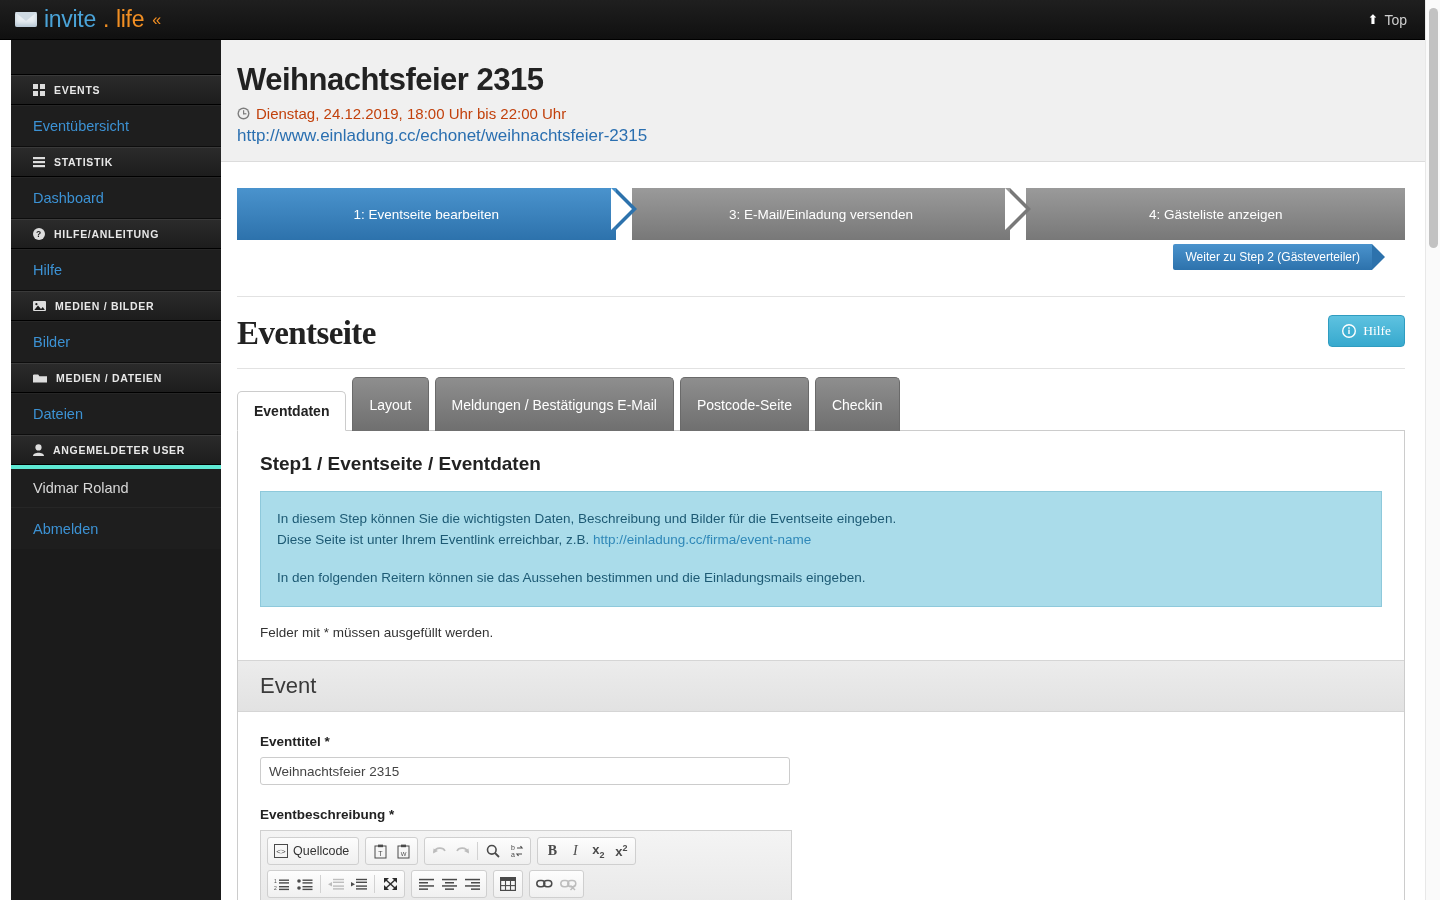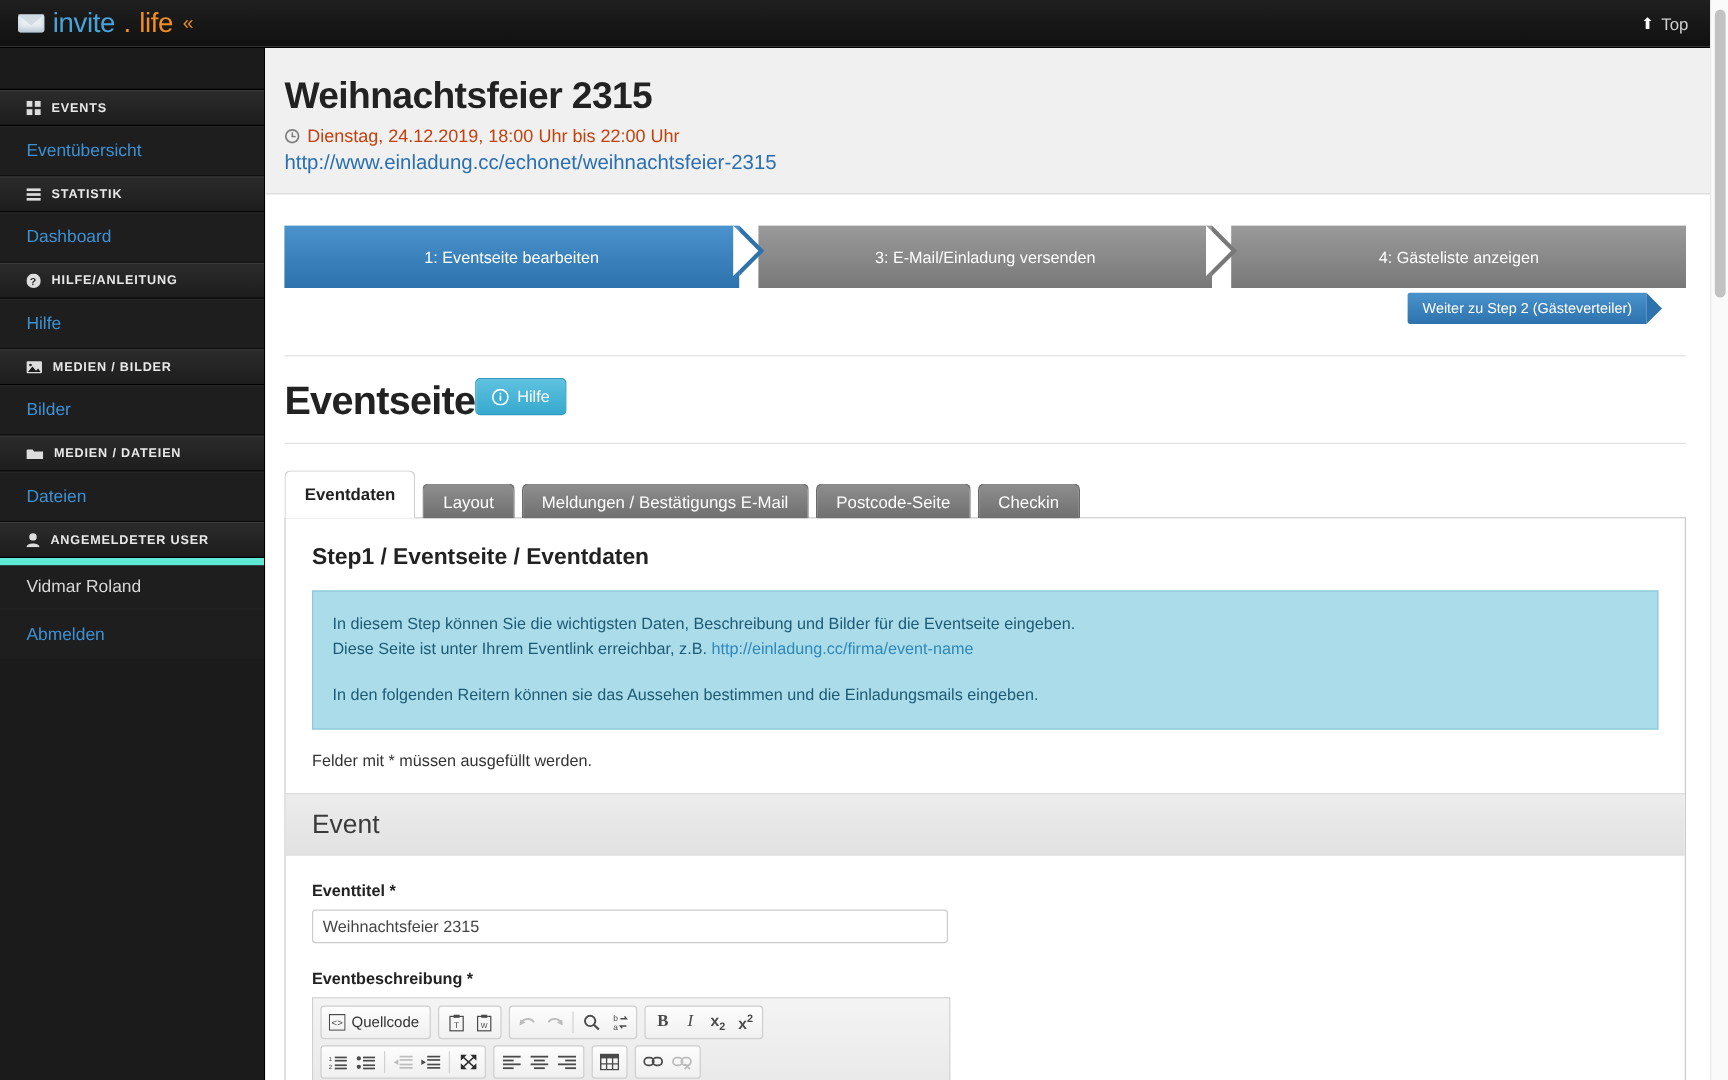--- a/index.html
+++ b/index.html
@@ -41,21 +41,21 @@
   .logo-life { color: #f28f23; }
   .logo-mark { color: #f28f23; font-size: 16px; vertical-align: super; margin-left:1px; }
   .top-right {
     display:flex; align-items:center; gap:6px;
     padding-right: 18px; color: #cfcfcf; font-size: 14px;
   }
   .top-right .arr { font-size: 13px; color:#fff; }
 
   
   .sidebar {
-    position: absolute; top: 40px; left: 0; width: 221px; bottom: 0;
+    position: absolute; top: 40px; left: 11px; width: 221px; bottom: 0;
     background: #1b1b1b;
     border-right: 1px solid #000;
   }
   .side-spacer { height: 35px; background:#1b1b1b; border-bottom:1px solid #000;}
   .side-head {
     height: 30px; display:flex; align-items:center; gap: 9px;
     padding: 0 0 0 22px;
     background: linear-gradient(#2b2b2b, #1d1d1d);
     border-top: 1px solid #3a3a3a;
     border-bottom: 1px solid #000;
@@ -64,21 +64,21 @@
   .side-head svg { flex: 0 0 auto; }
   .side-link {
     height: 42px; display:flex; align-items:center;
     padding-left: 22px;
     background: #1e1e1e;
     border-bottom: 1px solid #0d0d0d;
     border-top: 1px solid #262626;
     color: #3c92d4; font-size: 14.5px;
     cursor: pointer;
   }
-  .side-link.plain { color: #d8d8d8; border-bottom: none; border-top:6px solid #5eead4;}
+  .side-link.plain { color: #d8d8d8; border-bottom: none; border-top:4px solid #5eead4;}
   .side-link.nb { border-bottom: none; }
 
   
   .main {
     position: absolute; top: 40px; left: 221px; right: 15px; bottom: 0;
     background: #fff; overflow: hidden;
   }
   .event-head {
     background: #f0f0f0; border-bottom: 1px solid #dcdcdc;
     padding: 22px 0 14px 16px; height: 122px;
@@ -130,22 +130,23 @@
   }
   .next-btn:after {
     content:""; position:absolute; right:-13px; top:0;
     width:0;height:0; border-top:13px solid transparent;
     border-bottom:13px solid transparent; border-left:13px solid #2d72ac;
   }
 
   .section-hr { margin: 26px 20px 0 16px; border-top: 1px solid #e2e2e2; }
 
   .page-head-row {
-    display:flex; align-items:flex-start; 
+    display:flex; align-items:flex-start; justify-content:space-between;
     padding: 18px 20px 0 16px;
+    font-family: Liberation Serif, serif;
   }
   .page-title { font-size: 33px; font-weight: bold; color:#222; letter-spacing:-.6px; }
   .hilfe-btn {
     background: linear-gradient(#5ec2e0, #37a9ce);
     border: 1px solid #2f9cc0;
     border-radius: 4px;
     color:#fff; font-size: 13.5px;
     padding: 7px 13px; display:flex; align-items:center; gap:7px;
     cursor: pointer;
   }
@@ -155,21 +156,21 @@
   .tabs { display:flex; align-items:flex-end; padding: 22px 0 0 16px; height: 62px;}
   .tab {
     height: 38px; display:flex; align-items:center; padding: 0 16px;
     margin-right: 6px; border-radius: 5px 5px 0 0;
     font-size: 14px; cursor: pointer;
   }
   .tab.inactive {
     background: linear-gradient(#8e8e8e, #6f6f6f);
     color: #fff;
     border: 1px solid #6a6a6a; border-bottom: none;
-    height: 29px;
+    height: 54px;
     justify-content: center;
   }
   .tab.active {
     background: #fff; color: #222; font-weight: bold;
     border: 1px solid #ccc; border-bottom: 1px solid #fff;
     position: relative; z-index: 2; height: 40px;
   }
 
   .panel {
     margin: 0 20px 0 16px;

